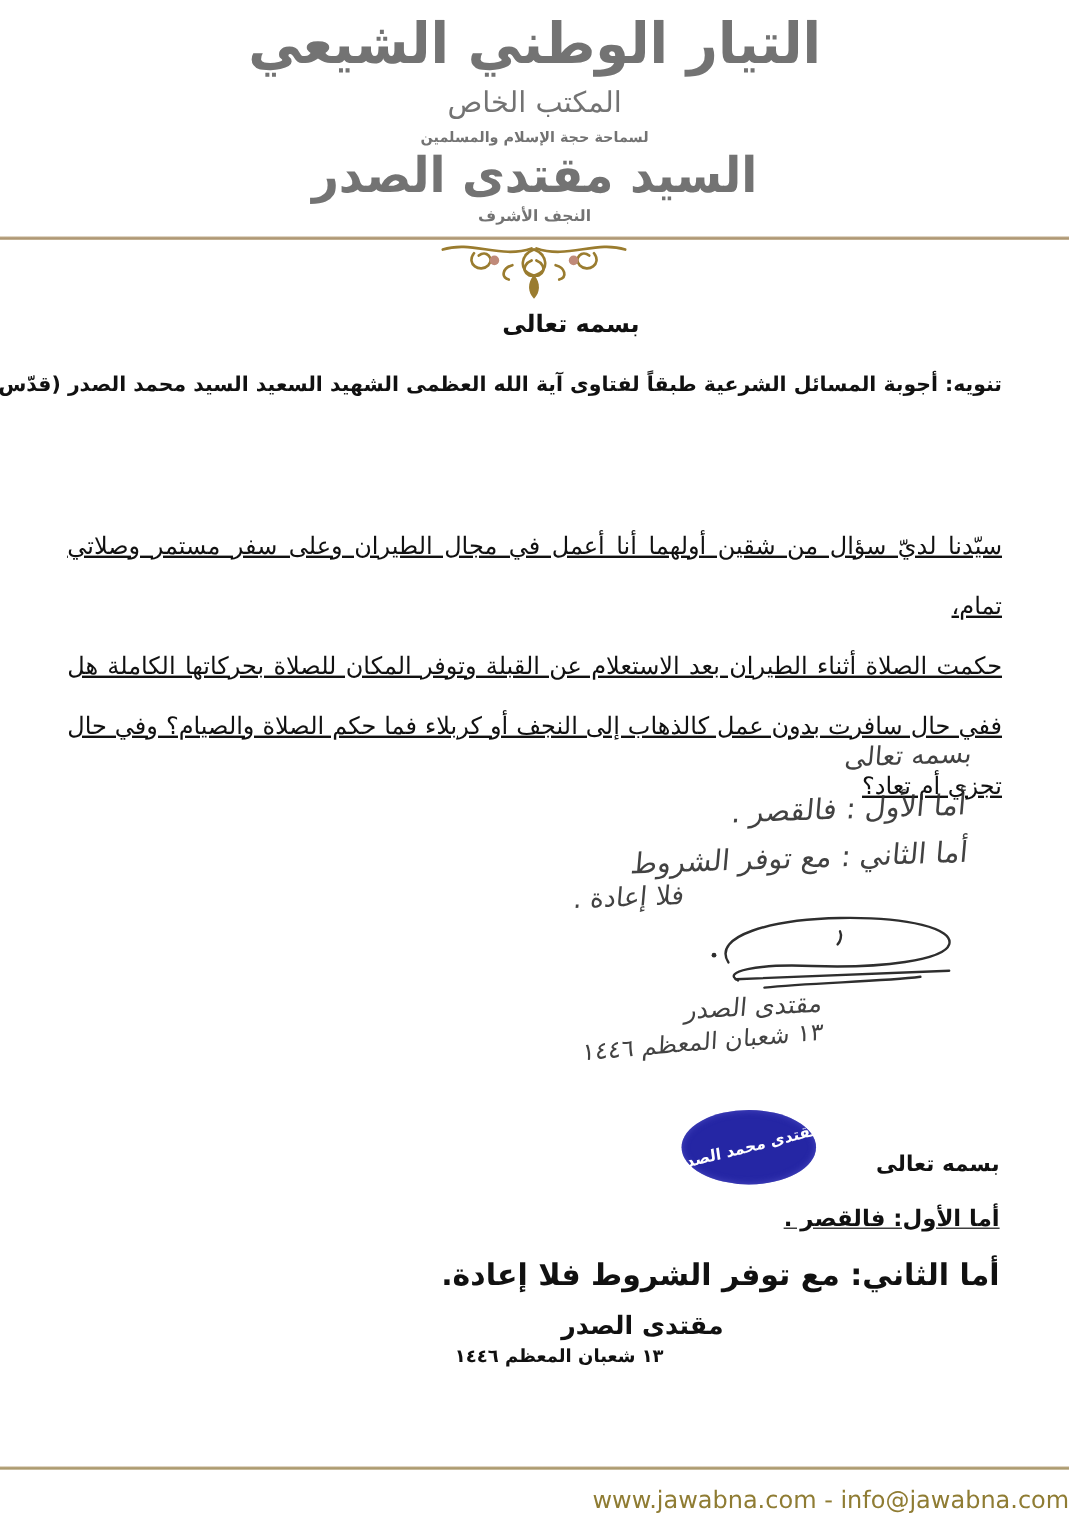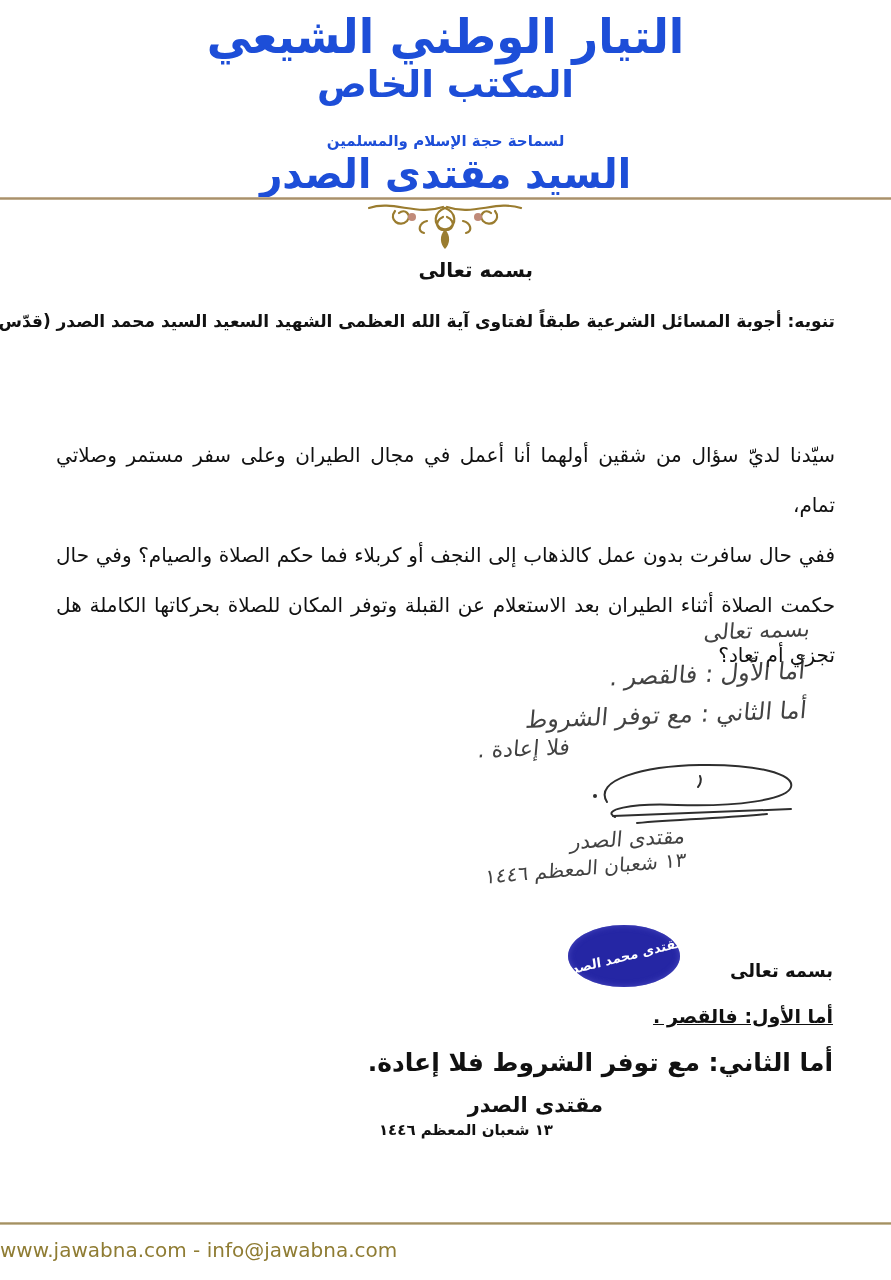--- a/index.html
+++ b/index.html
@@ -2,35 +2,35 @@
 <html lang="ar"><head>
 <meta charset="utf-8">
 <style>
   html,body{margin:0;padding:0;background:#e8e8e8;}
   .page{
     position:relative;width:891px;height:1280px;margin:0 auto;
     background:#ffffff;overflow:hidden;
     font-family:"DejaVu Sans",sans-serif;color:#111;
   }
   
-  .letterhead{position:absolute;top:8px;left:0;right:0;text-align:center;color:#1d4ed8;}
+  .letterhead{position:absolute;top:8px;left:0;right:0;text-align:center;color:#737373;}
   .lh-movement{font-size:45px;font-weight:700;letter-spacing:-1px;line-height:58px;transform:scaleY(1.05);}
-  .lh-office{font-size:37px;font-weight:700;line-height:38px;}
-  .lh-eminence{font-size:15px;font-weight:700;line-height:20px;margin-top:27px;}
+  .lh-office{font-size:24px;font-weight:400;line-height:38px;}
+  .lh-eminence{font-size:12px;font-weight:700;line-height:20px;}
   .lh-sayyid{font-size:39px;font-weight:700;letter-spacing:-1px;line-height:46px;transform:scaleY(1.05);}
   .lh-city{font-size:13px;font-weight:700;line-height:17px;margin-top:2px;}
   .gold-rule{position:absolute;top:197px;left:0;width:891px;height:3px;
     background:linear-gradient(#cdbda1,#a8906c,#cdbda1);}
   .ornament{position:absolute;top:199px;left:365px;}
   
   .basmala-heading{position:absolute;top:258px;right:358px;font-size:20px;font-weight:700;direction:rtl;}
   .notice{position:absolute;top:300px;right:56px;left:56px;direction:rtl;text-align:right;
     font-weight:700;font-size:17px;}
   .notice div{line-height:43px;white-space:nowrap;}
-  .question{position:absolute;top:430px;right:56px;left:56px;direction:rtl;font-size:20px;}
+  .question{position:absolute;top:430px;right:56px;left:56px;direction:rtl;font-size:20px;text-decoration:underline;}
   .question .q-line{line-height:50px;text-align:justify;text-align-last:justify;}
   .question .q-last{line-height:50px;}
   
   .hw{position:absolute;direction:rtl;color:#2e2e2e;font-size:22px;
       transform:skewX(-7deg) rotate(-2deg);white-space:nowrap;opacity:.9;}
   .hw-basmala{top:618px;right:81px;}
   .hw-a1{top:660px;right:86px;font-size:24px;}
   .hw-a2{top:701px;right:85px;font-size:24px;}
   .hw-a3{top:736px;right:321px;}
   .hw-sig{top:827px;right:206px;font-size:21px;transform:skewX(-8deg) rotate(-3deg);}
@@ -43,33 +43,34 @@
     white-space:nowrap;letter-spacing:-1px;}
   
   .reply-basmala{position:absolute;top:960px;right:58px;direction:rtl;font-weight:700;font-size:18px;}
   .reply-first{position:absolute;top:1005px;right:58px;direction:rtl;font-weight:700;font-size:19px;text-decoration:underline;}
   .reply-second{position:absolute;top:1048px;right:58px;direction:rtl;font-weight:700;font-size:25px;}
   .signatory{position:absolute;top:1093px;right:288px;direction:rtl;font-weight:700;font-size:21px;letter-spacing:2px;}
   .hijri-date{position:absolute;top:1121px;right:338px;direction:rtl;font-weight:700;font-size:15px;}
   
   .footer-rule{position:absolute;top:1222px;left:0;width:891px;height:3px;
     background:linear-gradient(#cdbda1,#a39162,#d8cdb5);}
-  .footer-contact{position:absolute;top:1238px;left:0;right:0;text-align:left;
+  .footer-contact{position:absolute;top:1238px;left:0;right:0;text-align:right;
     font-size:20px;color:#8f7c33;}
 </style>
 </head>
 <body>
 
 <div class="page">
 
   <div class="letterhead">
     <div class="lh-movement">التيار الوطني الشيعي</div>
     <div class="lh-office">المكتب الخاص</div>
     <div class="lh-eminence">لسماحة حجة الإسلام والمسلمين</div>
     <div class="lh-sayyid">السيد مقتدى الصدر</div>
+    <div class="lh-city">النجف الأشرف</div>
   </div>
 
   <div class="gold-rule"></div>
   <div class="ornament">
     <svg width="160" height="52" viewBox="0 0 160 52">
       <g stroke="#9a7c2f" stroke-width="2.2" fill="none" stroke-linecap="round">
         <path d="M4,9 C28,1 52,17 78,8"></path>
         <path d="M156,9 C132,1 108,17 82,8"></path>
         <path d="M30,12 c-7,9 5,17 12,10 c5,-6 -2,-13 -8,-8"></path>
         <path d="M130,12 c7,9 -5,17 -12,10 c-5,-6 2,-13 8,-8"></path>
@@ -85,22 +86,22 @@
   </div>
 
   <div class="basmala-heading">بسمه تعالى</div>
 
   <div class="notice">
     <div>تنويه: أجوبة المسائل الشرعية طبقاً لفتاوى آية الله العظمى الشهيد السعيد السيد محمد الصدر (قدّس سره)</div>
   </div>
 
   <div class="question">
     <div class="q-line">سيّدنا لديّ سؤال من شقين أولهما أنا أعمل في مجال الطيران وعلى سفر مستمر وصلاتي تمام،</div>
+    <div class="q-line">حكمت الصلاة أثناء الطيران بعد الاستعلام عن القبلة وتوفر المكان للصلاة بحركاتها الكاملة هل</div>
     <div class="q-line">ففي حال سافرت بدون عمل كالذهاب إلى النجف أو كربلاء فما حكم الصلاة والصيام؟ وفي حال</div>
-    <div class="q-line">حكمت الصلاة أثناء الطيران بعد الاستعلام عن القبلة وتوفر المكان للصلاة بحركاتها الكاملة هل</div>
     <div class="q-last">تجزي أم تعاد؟</div>
   </div>
 
   <div class="hw hw-basmala">بسمه تعالى</div>
   <div class="hw hw-a1">أما الأول : فالقصر .</div>
   <div class="hw hw-a2">أما الثاني : مع توفر الشروط</div>
   <div class="hw hw-a3">فلا إعادة .</div>
 
   <div class="flourish">
     <svg width="220" height="72" viewBox="0 0 220 72">

